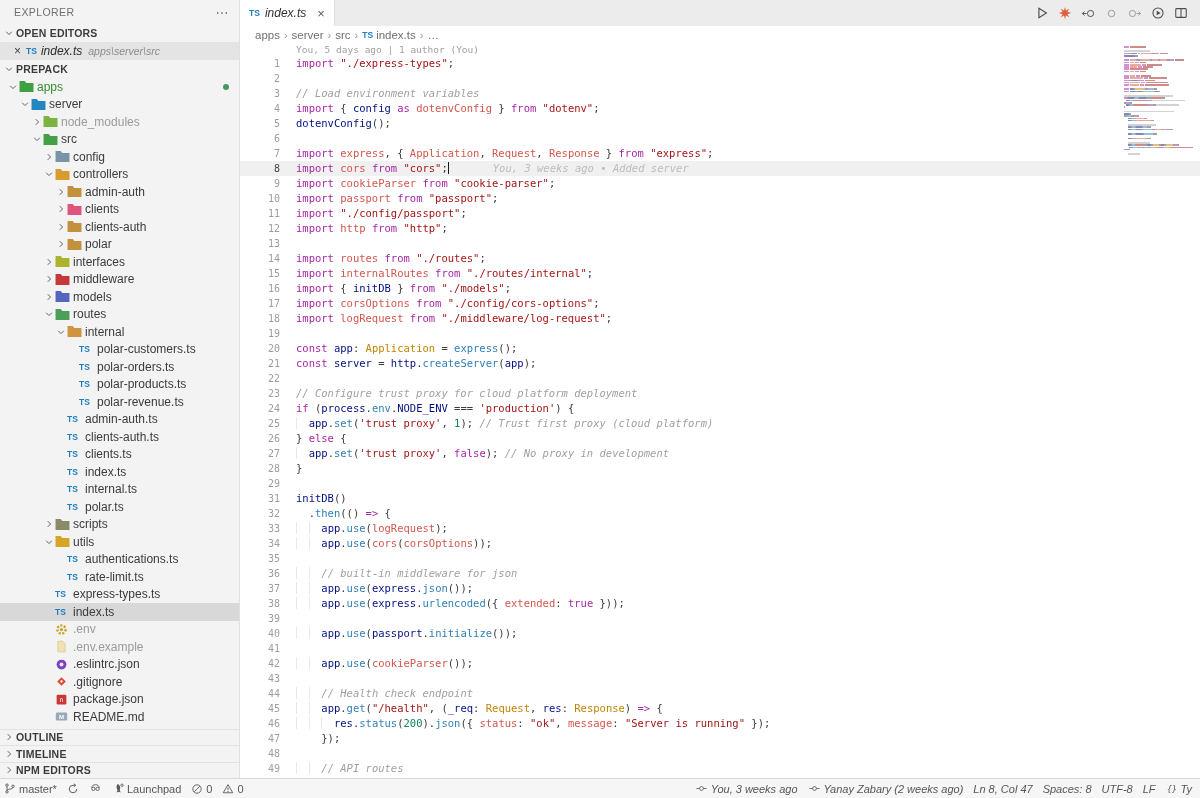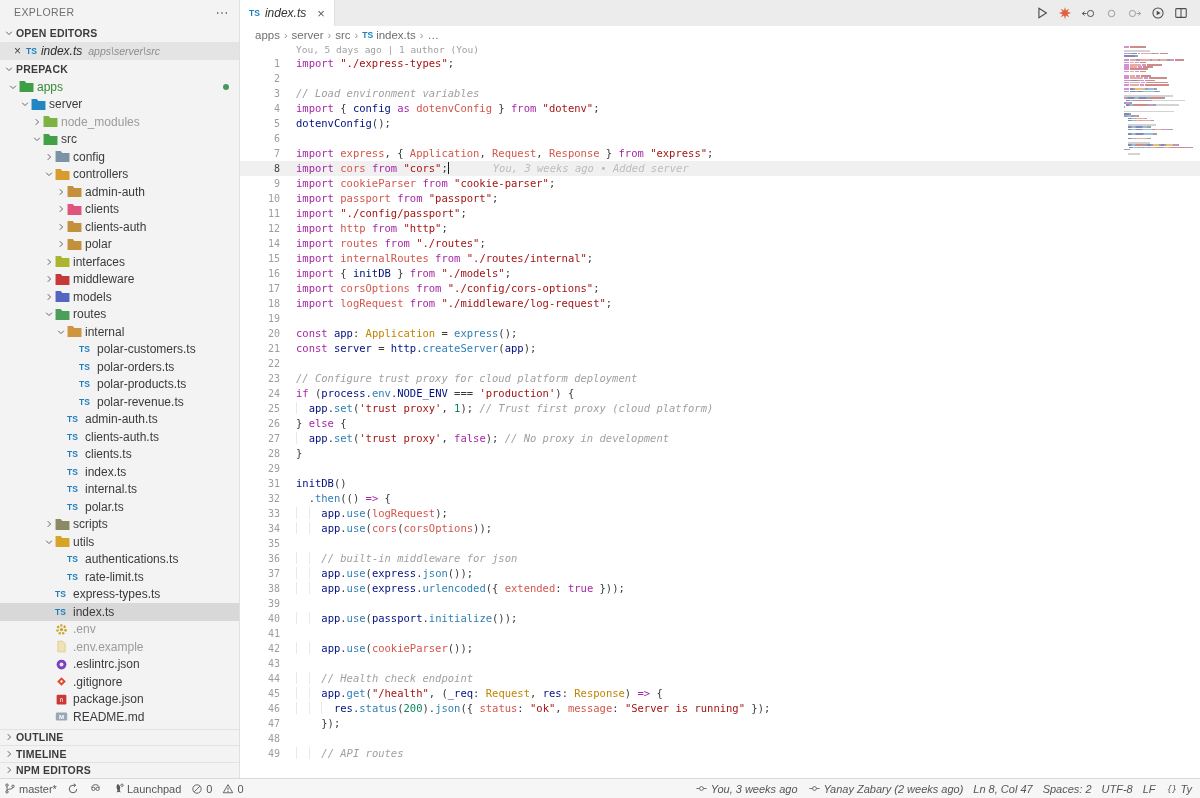--- a/index.html
+++ b/index.html
@@ -592,20 +592,21 @@
           <div class="line"><span class="ln">3</span><span class="lc"><span class="tk-c">// Load environment variables</span></span></div>
           <div class="line"><span class="ln">4</span><span class="lc"><span class="tk-k">import</span><span class="tk-p"> { </span><span class="tk-v">config</span><span class="tk-p"> </span><span class="tk-k">as</span><span class="tk-p"> </span><span class="tk-r">dotenvConfig</span><span class="tk-p"> } </span><span class="tk-k">from</span><span class="tk-p"> </span><span class="tk-s">"dotenv"</span><span class="tk-p">;</span></span></div>
           <div class="line"><span class="ln">5</span><span class="lc"><span class="tk-v">dotenvConfig</span><span class="tk-p">();</span></span></div>
           <div class="line"><span class="ln">6</span><span class="lc"></span></div>
           <div class="line"><span class="ln">7</span><span class="lc"><span class="tk-k">import</span><span class="tk-p"> </span><span class="tk-r">express</span><span class="tk-p">, { </span><span class="tk-r">Application</span><span class="tk-p">, </span><span class="tk-r">Request</span><span class="tk-p">, </span><span class="tk-r">Response</span><span class="tk-p"> } </span><span class="tk-k">from</span><span class="tk-p"> </span><span class="tk-s">"express"</span><span class="tk-p">;</span></span></div>
           <div class="line cur"><span class="ln">8</span><span class="lc"><span class="tk-k">import</span><span class="tk-p"> </span><span class="tk-r">cors</span><span class="tk-p"> </span><span class="tk-k">from</span><span class="tk-p"> </span><span class="tk-s">"cors"</span><span class="tk-p">;</span><span class="cursor"></span><span class="bl">You, 3 weeks ago • Added server</span></span></div>
           <div class="line"><span class="ln">9</span><span class="lc"><span class="tk-k">import</span><span class="tk-p"> </span><span class="tk-r">cookieParser</span><span class="tk-p"> </span><span class="tk-k">from</span><span class="tk-p"> </span><span class="tk-s">"cookie-parser"</span><span class="tk-p">;</span></span></div>
           <div class="line"><span class="ln">10</span><span class="lc"><span class="tk-k">import</span><span class="tk-p"> </span><span class="tk-r">passport</span><span class="tk-p"> </span><span class="tk-k">from</span><span class="tk-p"> </span><span class="tk-s">"passport"</span><span class="tk-p">;</span></span></div>
           <div class="line"><span class="ln">11</span><span class="lc"><span class="tk-k">import</span><span class="tk-p"> </span><span class="tk-s">"./config/passport"</span><span class="tk-p">;</span></span></div>
           <div class="line"><span class="ln">12</span><span class="lc"><span class="tk-k">import</span><span class="tk-p"> </span><span class="tk-r">http</span><span class="tk-p"> </span><span class="tk-k">from</span><span class="tk-p"> </span><span class="tk-s">"http"</span><span class="tk-p">;</span></span></div>
+          <div class="line"><span class="ln">13</span><span class="lc"></span></div>
           <div class="line"><span class="ln">14</span><span class="lc"><span class="tk-k">import</span><span class="tk-p"> </span><span class="tk-r">routes</span><span class="tk-p"> </span><span class="tk-k">from</span><span class="tk-p"> </span><span class="tk-s">"./routes"</span><span class="tk-p">;</span></span></div>
           <div class="line"><span class="ln">15</span><span class="lc"><span class="tk-k">import</span><span class="tk-p"> </span><span class="tk-r">internalRoutes</span><span class="tk-p"> </span><span class="tk-k">from</span><span class="tk-p"> </span><span class="tk-s">"./routes/internal"</span><span class="tk-p">;</span></span></div>
           <div class="line"><span class="ln">16</span><span class="lc"><span class="tk-k">import</span><span class="tk-p"> { </span><span class="tk-v">initDB</span><span class="tk-p"> } </span><span class="tk-k">from</span><span class="tk-p"> </span><span class="tk-s">"./models"</span><span class="tk-p">;</span></span></div>
           <div class="line"><span class="ln">17</span><span class="lc"><span class="tk-k">import</span><span class="tk-p"> </span><span class="tk-r">corsOptions</span><span class="tk-p"> </span><span class="tk-k">from</span><span class="tk-p"> </span><span class="tk-s">"./config/cors-options"</span><span class="tk-p">;</span></span></div>
           <div class="line"><span class="ln">18</span><span class="lc"><span class="tk-k">import</span><span class="tk-p"> </span><span class="tk-r">logRequest</span><span class="tk-p"> </span><span class="tk-k">from</span><span class="tk-p"> </span><span class="tk-s">"./middleware/log-request"</span><span class="tk-p">;</span></span></div>
           <div class="line"><span class="ln">19</span><span class="lc"></span></div>
           <div class="line"><span class="ln">20</span><span class="lc"><span class="tk-k">const</span><span class="tk-p"> </span><span class="tk-v">app</span><span class="tk-p">: </span><span class="tk-t">Application</span><span class="tk-p"> = </span><span class="tk-m">express</span><span class="tk-p">();</span></span></div>
           <div class="line"><span class="ln">21</span><span class="lc"><span class="tk-k">const</span><span class="tk-p"> </span><span class="tk-v">server</span><span class="tk-p"> = </span><span class="tk-v">http</span><span class="tk-p">.</span><span class="tk-m">createServer</span><span class="tk-p">(</span><span class="tk-v">app</span><span class="tk-p">);</span></span></div>
           <div class="line"><span class="ln">22</span><span class="lc"></span></div>
           <div class="line"><span class="ln">23</span><span class="lc"><span class="tk-c">// Configure trust proxy for cloud platform deployment</span></span></div>
@@ -1070,21 +1071,21 @@
             <line x1="0.5" y1="8" x2="5" y2="8" stroke="#585858" stroke-width="1.2"></line>
             <line x1="11" y1="8" x2="15.5" y2="8" stroke="#585858" stroke-width="1.2"></line>
           </svg>
         </span>
         <span>Yanay Zabary (2 weeks ago)</span>
       </span>
       <span class="sb-item">
         <span>Ln 8, Col 47</span>
       </span>
       <span class="sb-item">
-        <span>Spaces: 2</span>
+        <span>Spaces: 8</span>
       </span>
       <span class="sb-item">
         <span>UTF-8</span>
       </span>
       <span class="sb-item">
         <span>LF</span>
       </span>
       <span class="sb-item">
         <span>
           <svg width="12" height="12" viewBox="0 0 16 16">

